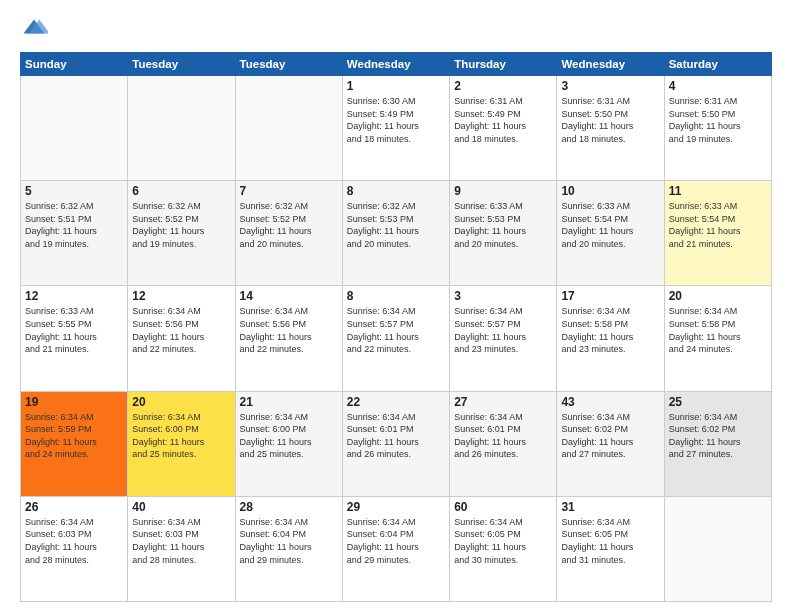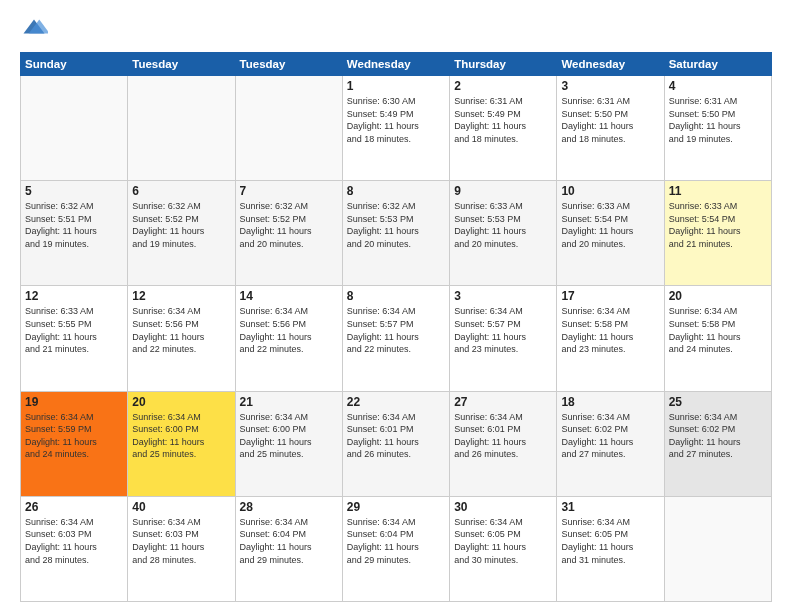--- a/index.html
+++ b/index.html
@@ -298,21 +298,21 @@
 and 26 minutes.</div>
           </td>
           <td style="background: rgb(245, 245, 245);">
             <span class="day-num">27</span>
             <div class="day-info" style="white-space: pre-line;">Sunrise: 6:34 AM
 Sunset: 6:01 PM
 Daylight: 11 hours
 and 26 minutes.</div>
           </td>
           <td style="background: rgb(245, 245, 245);">
-            <span class="day-num">18</span>
+            <span class="day-num">43</span>
             <div class="day-info" style="white-space: pre-line;">Sunrise: 6:34 AM
 Sunset: 6:02 PM
 Daylight: 11 hours
 and 27 minutes.</div>
           </td>
           <td style="background: #e5e5e5;">
             <span class="day-num">25</span>
             <div class="day-info" style="white-space: pre-line;">Sunrise: 6:34 AM
 Sunset: 6:02 PM
 Daylight: 11 hours
@@ -342,21 +342,21 @@
 and 29 minutes.</div>
           </td>
           <td>
             <span class="day-num">29</span>
             <div class="day-info" style="white-space: pre-line;">Sunrise: 6:34 AM
 Sunset: 6:04 PM
 Daylight: 11 hours
 and 29 minutes.</div>
           </td>
           <td>
-            <span class="day-num">30</span>
+            <span class="day-num">60</span>
             <div class="day-info" style="white-space: pre-line;">Sunrise: 6:34 AM
 Sunset: 6:05 PM
 Daylight: 11 hours
 and 30 minutes.</div>
           </td>
           <td>
             <span class="day-num">31</span>
             <div class="day-info" style="white-space: pre-line;">Sunrise: 6:34 AM
 Sunset: 6:05 PM
 Daylight: 11 hours

